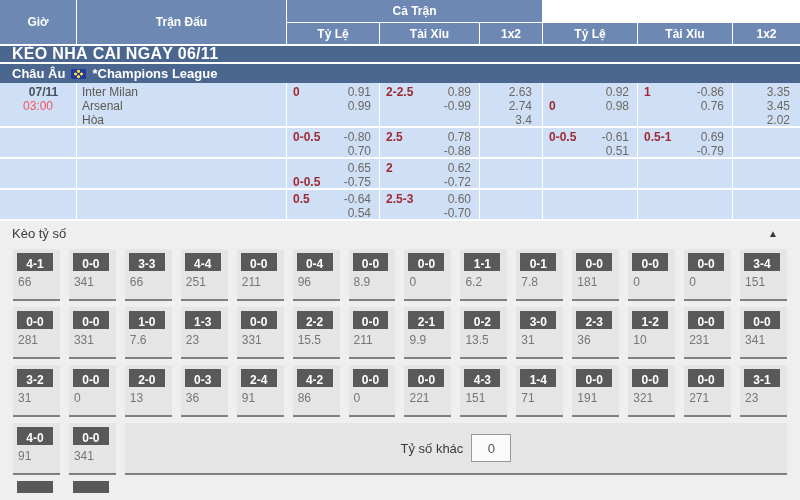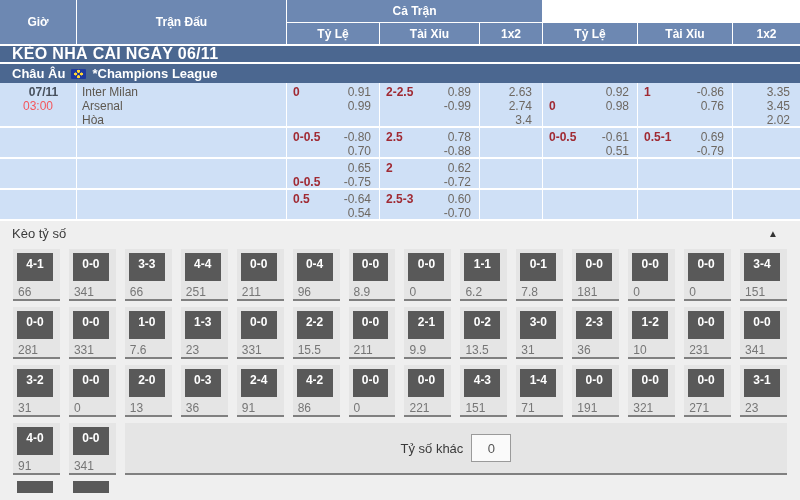--- a/index.html
+++ b/index.html
@@ -55,21 +55,21 @@
   
   .score-section{flex:1;background:#efefef;overflow:hidden;}
   .score-head{height:24px;display:flex;align-items:center;justify-content:space-between;
               padding:0 22px 0 12px;font-size:13px;color:#3a3a3a;}
   .collapse{font-size:10px;color:#333;cursor:pointer;}
   .score-grid{display:grid;grid-template-columns:repeat(14,1fr);
               column-gap:9px;row-gap:6px;padding:4px 13px 0 13px;}
   .card{background:#e5e5e5;border-bottom:2px solid #808080;height:52px;
         box-sizing:border-box;padding-top:4px;}
   .sbox{background:#595959;color:#fff;font-size:12px;font-weight:bold;
-        height:28px;line-height:22px;text-align:center;margin:0 7px 0 4px;}
+        height:18px;line-height:22px;text-align:center;margin:0 7px 0 4px;}
   .sval{font-size:12px;color:#767676;padding:4px 0 0 5px;}
   .other-panel{grid-column:3/15;background:#e5e5e5;border-bottom:2px solid #808080;
                height:52px;box-sizing:border-box;display:flex;align-items:center;
                justify-content:center;gap:8px;}
   .other-label{font-size:13px;color:#3a3a3a;}
   .other-input{width:34px;height:24px;border:1px solid #9a9a9a;background:#fafafa;
                text-align:center;font-family:"Liberation Sans",sans-serif;font-size:13px;color:#555;}
   .stub{height:12px;overflow:hidden;}
   .stub .sbox{height:22px;}
 </style>

